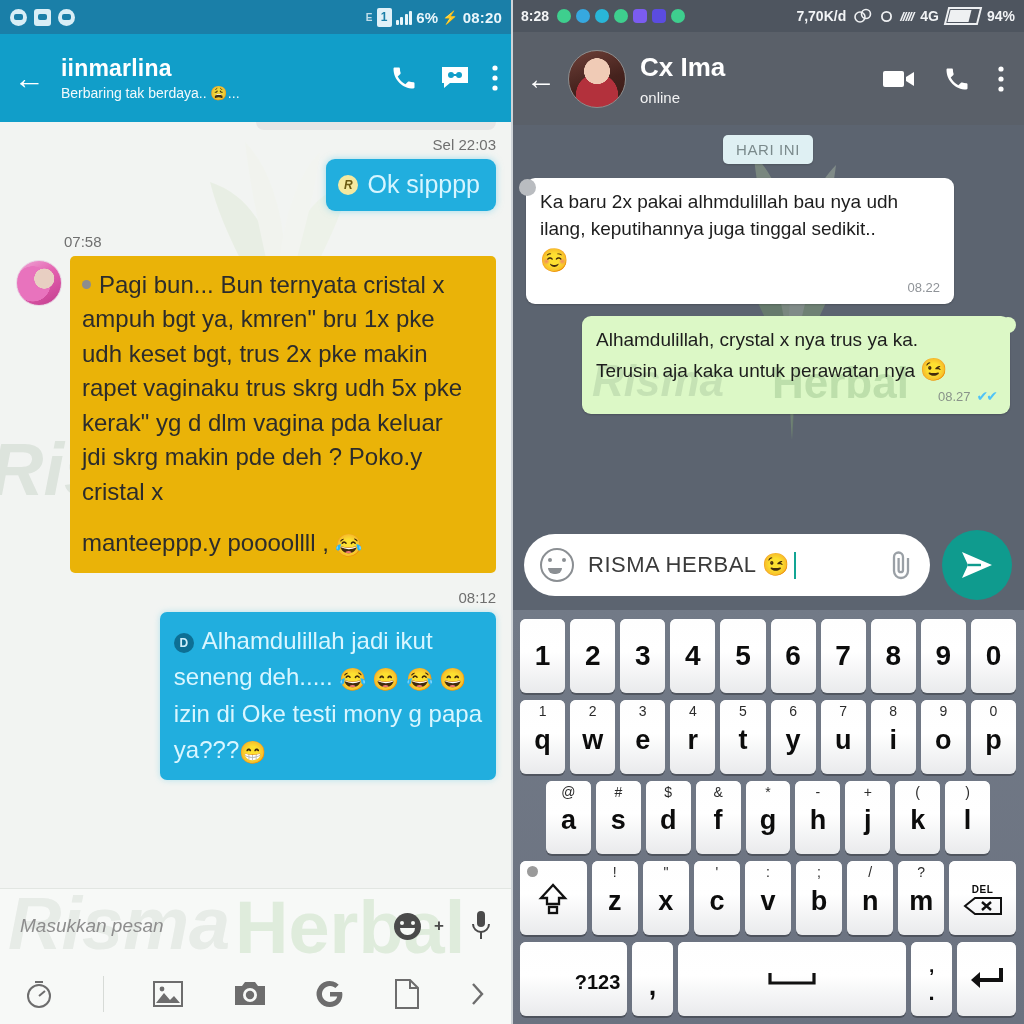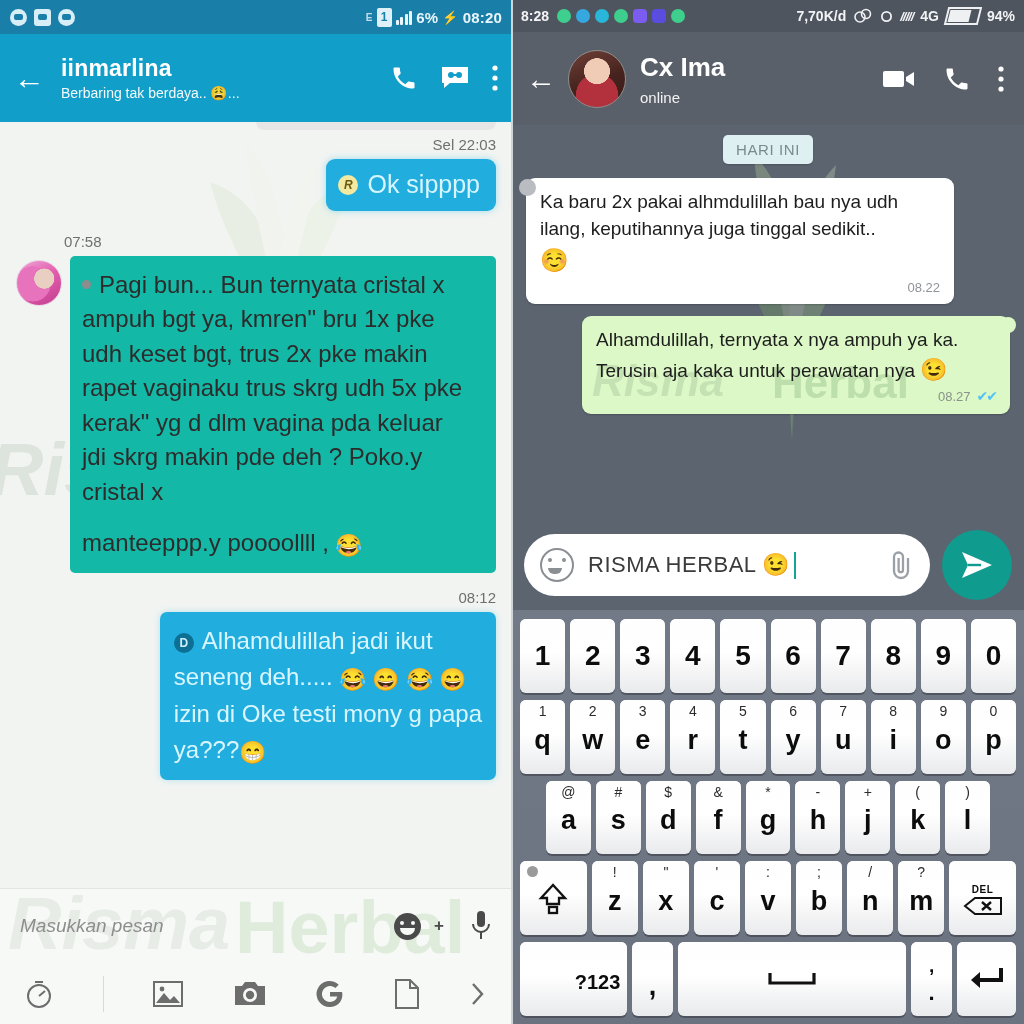--- a/index.html
+++ b/index.html
@@ -89,21 +89,21 @@
   .bub-blue .txt{color:#d6f5ff;font-size:25px;line-height:1.35;}
   .av{
     width:44px;height:44px;border-radius:50%;flex:0 0 auto;margin-right:8px;margin-top:4px;
     background:
       radial-gradient(circle at 62% 40%, #e8cfc2 0 26%, rgba(232,207,194,0) 27%),
       radial-gradient(circle at 36% 52%, #e873bd 0 48%, rgba(232,115,189,0) 49%),
       linear-gradient(150deg,#f0a8d8 0%, #e35fae 45%, #c23d8e 100%);
     border:1px solid #e9d8e6;
   }
   .bub-gray{
-    background:#14b8a6;border-radius:5px;padding:12px 25px 12px 12px;flex:1;
+    background:#eab308;border-radius:5px;padding:12px 25px 12px 12px;flex:1;
     color:#2c2c2c;font-size:24px;line-height:1.44;
   }
   .bub-gray .dot{
     display:inline-block;width:9px;height:9px;border-radius:50%;
     background:#8d8d8d;vertical-align:middle;margin-right:8px;margin-bottom:4px;
   }
   .bub-gray .second{margin-top:16px;}
   .bub-blue2{
     background:#21aede;border-radius:7px;padding:11px 14px;max-width:400px;
     color:#d9f6ff;font-size:24px;line-height:1.5;
@@ -476,21 +476,21 @@
       <div class="r-in">
         <div>Ka baru 2x pakai alhmdulillah bau nya udh</div>
         <div>ilang, keputihannya juga tinggal sedikit..</div>
         <div style="font-size:23px;margin-top:1px;">☺️</div>
         <div class="msgtime">08.22</div>
       </div>
 
       <div class="r-out">
         <div class="wm" style="left:10px;top:34px;font-size:44px;font-style:italic;color:rgba(120,150,120,.22)">Risma</div>
         <div class="wm" style="left:190px;top:36px;font-size:44px;color:rgba(120,165,110,.30)">Herbal</div>
-        <div style="position:relative;z-index:2">Alhamdulillah, ternyata x nya ampuh ya ka.</div>
+        <div style="position:relative;z-index:2">Alhamdulillah, crystal x nya trus ya ka.</div>
         <div style="position:relative;z-index:2">
           <span>Terusin aja kaka untuk perawatan nya</span>
           <span style="font-size:22px">😉</span>
         </div>
         <div class="msgtime o" style="position:relative;z-index:2">
           <span>08.27</span>
           <span class="ticks">✔✔</span>
         </div>
       </div>
     </div>

